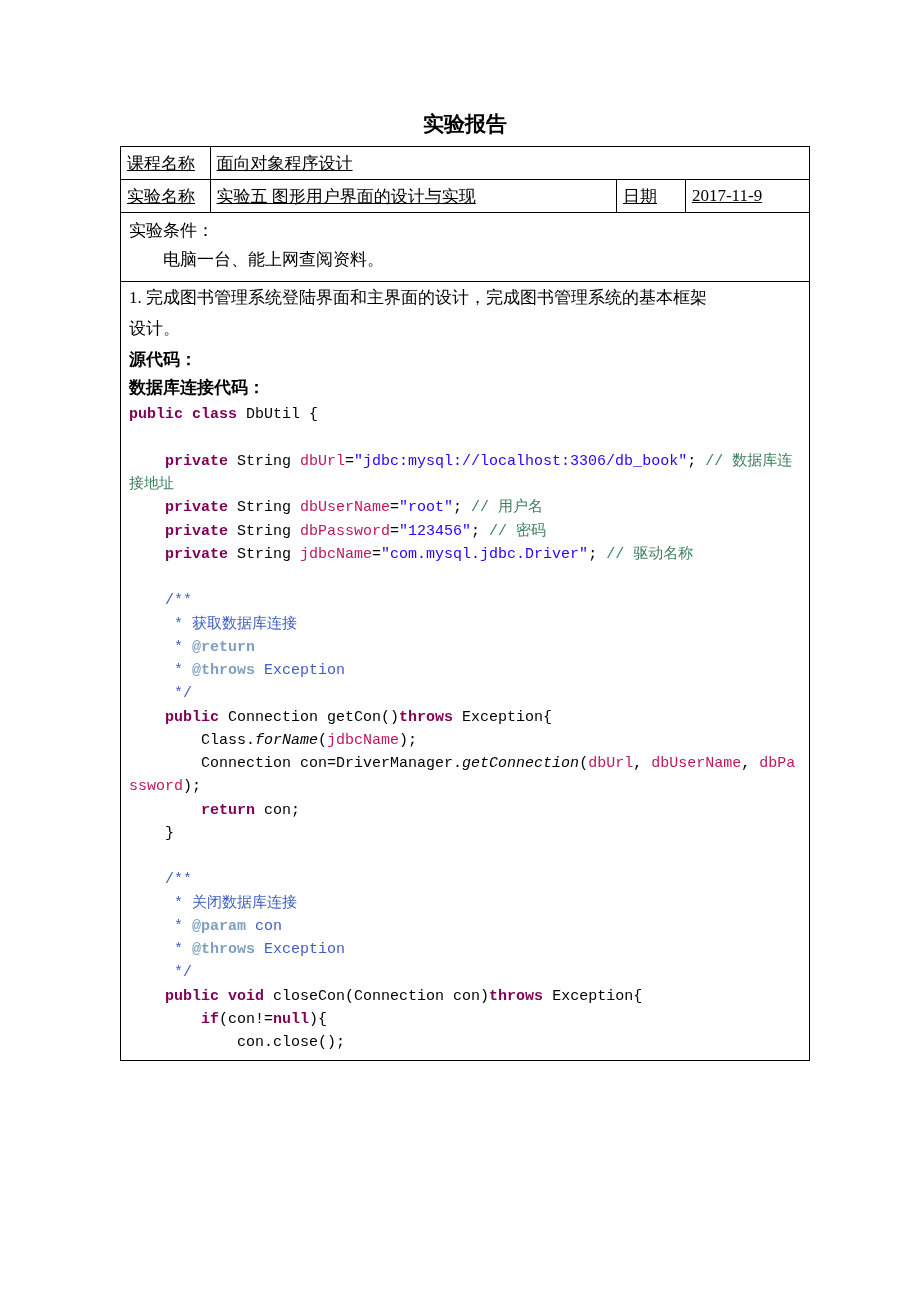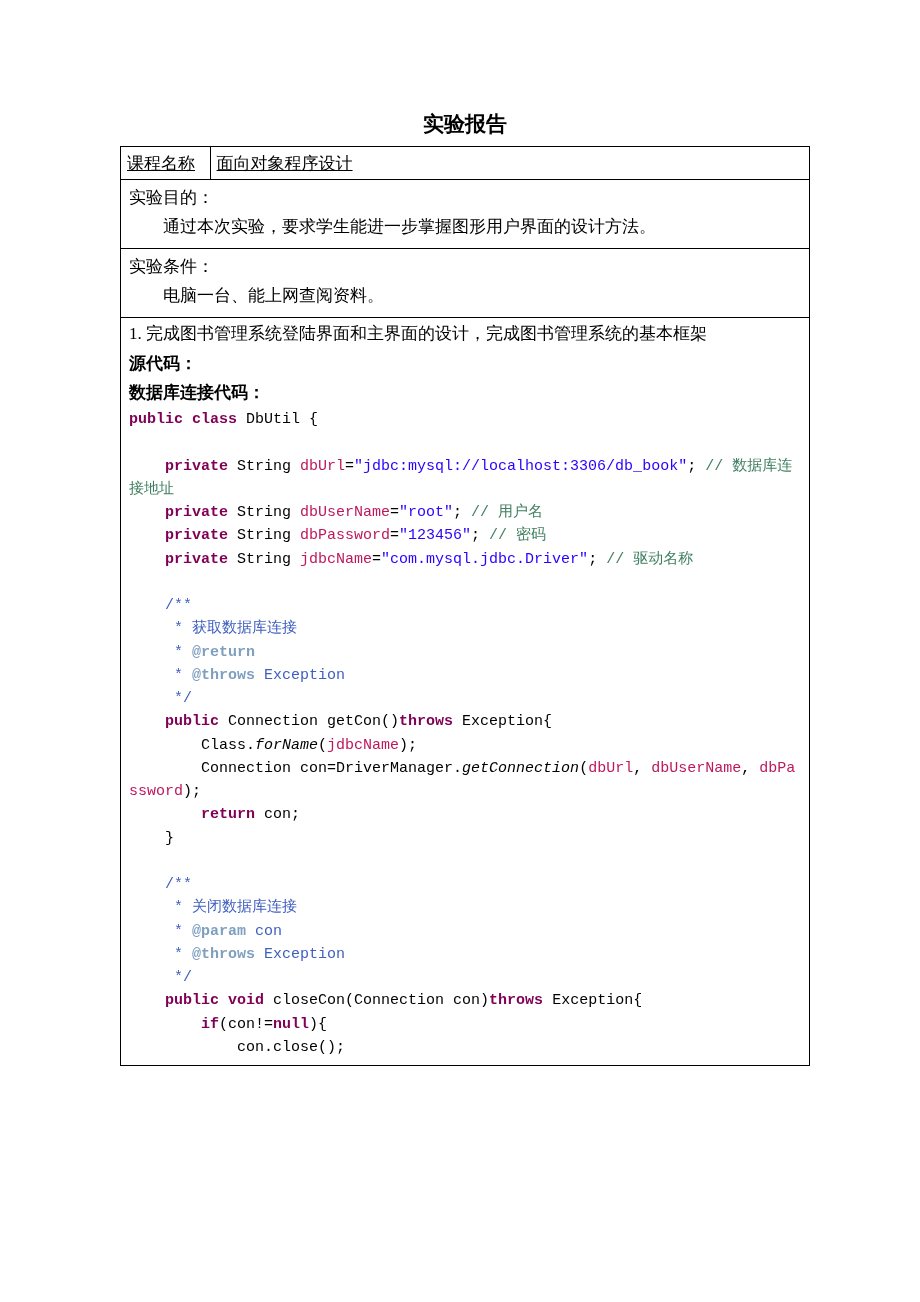--- a/index.html
+++ b/index.html
@@ -88,35 +88,38 @@
         <col style="width:9%">
         <col style="width:27%">
         <col style="width:10%">
         <col style="width:18%">
     </colgroup>
     <tbody>
         <tr>
       <td>课程名称</td>
       <td colspan="5">面向对象程序设计</td>
     </tr>
+    <tr>
+      <td>实验名称</td>
+      <td colspan="3">实验五 图形用户界面的设计与实现</td>
+      <td>日期</td>
+      <td>2017-11-9</td>
+    </tr>
   </tbody>
     </table>
 
-  <div class="section bb">
-    <div>实验目的：</div>
-    <div class="indent">通过本次实验，要求学生能进一步掌握图形用户界面的设计方法。</div>
-  </div>
 
   <div class="section bb">
     <div>实验条件：</div>
     <div class="indent">电脑一台、能上网查阅资料。</div>
   </div>
 
   <div class="code-block">
     <div class="task-desc">1. 完成图书管理系统登陆界面和主界面的设计，完成图书管理系统的基本框架</div>
+    <div class="task-desc">设计。</div>
     <div class="bold">源代码：</div>
     <div class="bold">数据库连接代码：</div>
 
 <pre><span class="kw">public class</span><span> DbUtil {</span>
 
 <span>    </span><span class="kw">private</span><span> String </span><span class="fld">dbUrl</span><span>=</span><span class="str">"jdbc:mysql://localhost:3306/db_book"</span><span>; </span><span class="cmt">// 数据库连接地址</span>
 <span>    </span><span class="kw">private</span><span> String </span><span class="fld">dbUserName</span><span>=</span><span class="str">"root"</span><span>; </span><span class="cmt">// 用户名</span>
 <span>    </span><span class="kw">private</span><span> String </span><span class="fld">dbPassword</span><span>=</span><span class="str">"123456"</span><span>; </span><span class="cmt">// 密码</span>
 <span>    </span><span class="kw">private</span><span> String </span><span class="fld">jdbcName</span><span>=</span><span class="str">"com.mysql.jdbc.Driver"</span><span>; </span><span class="cmt">// 驱动名称</span>
 

